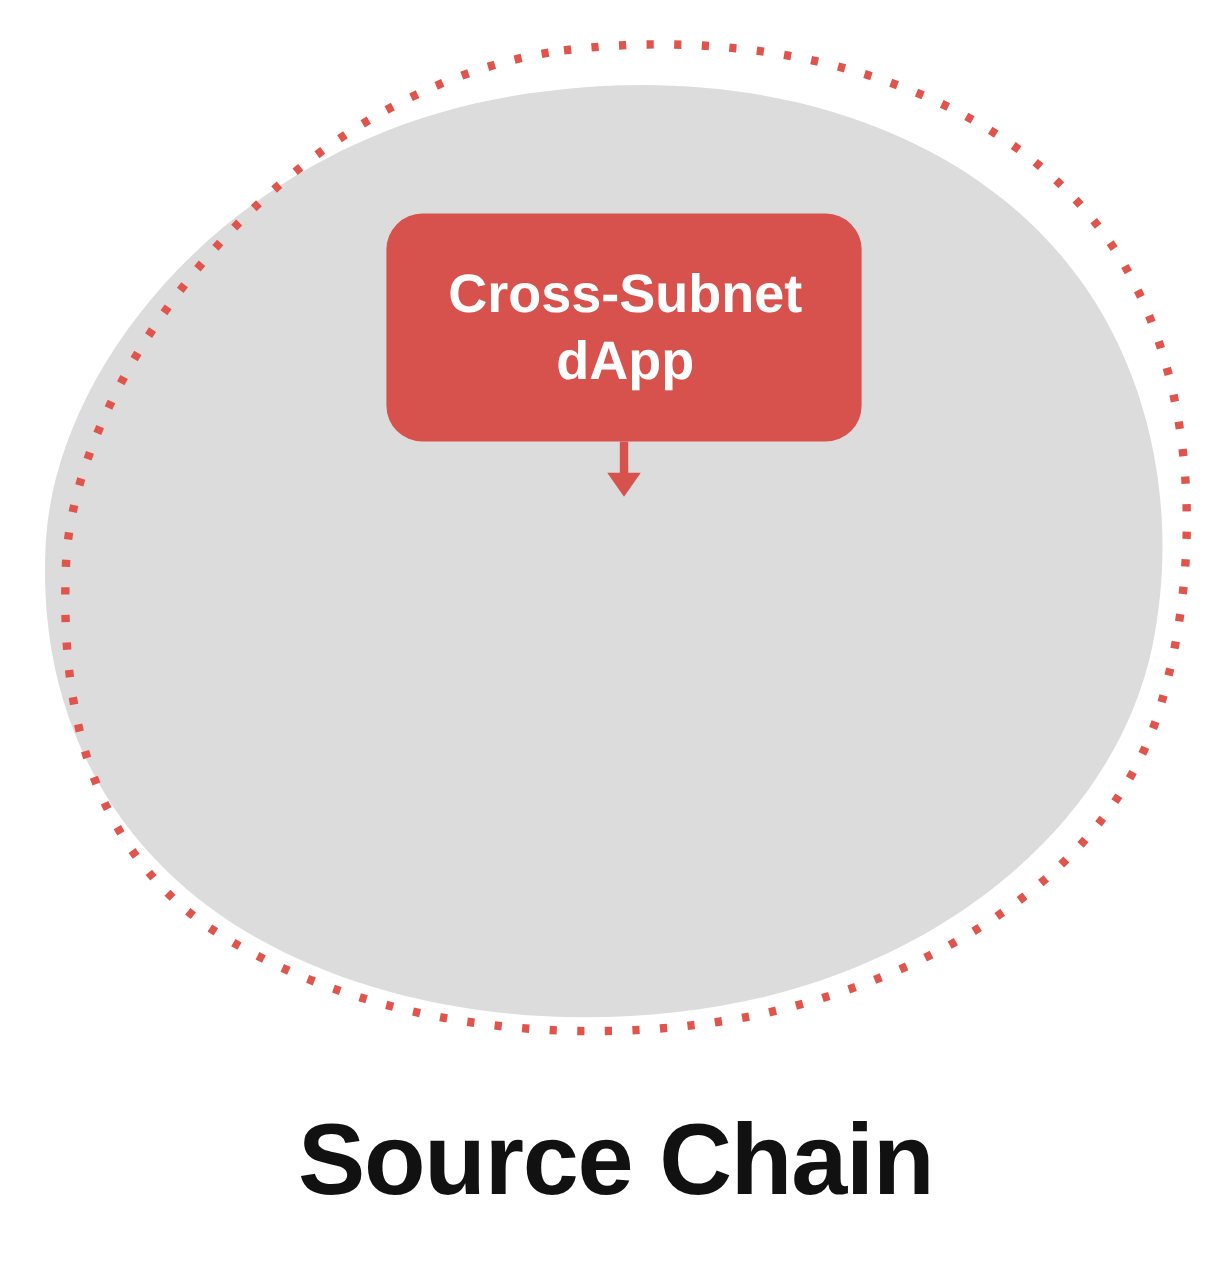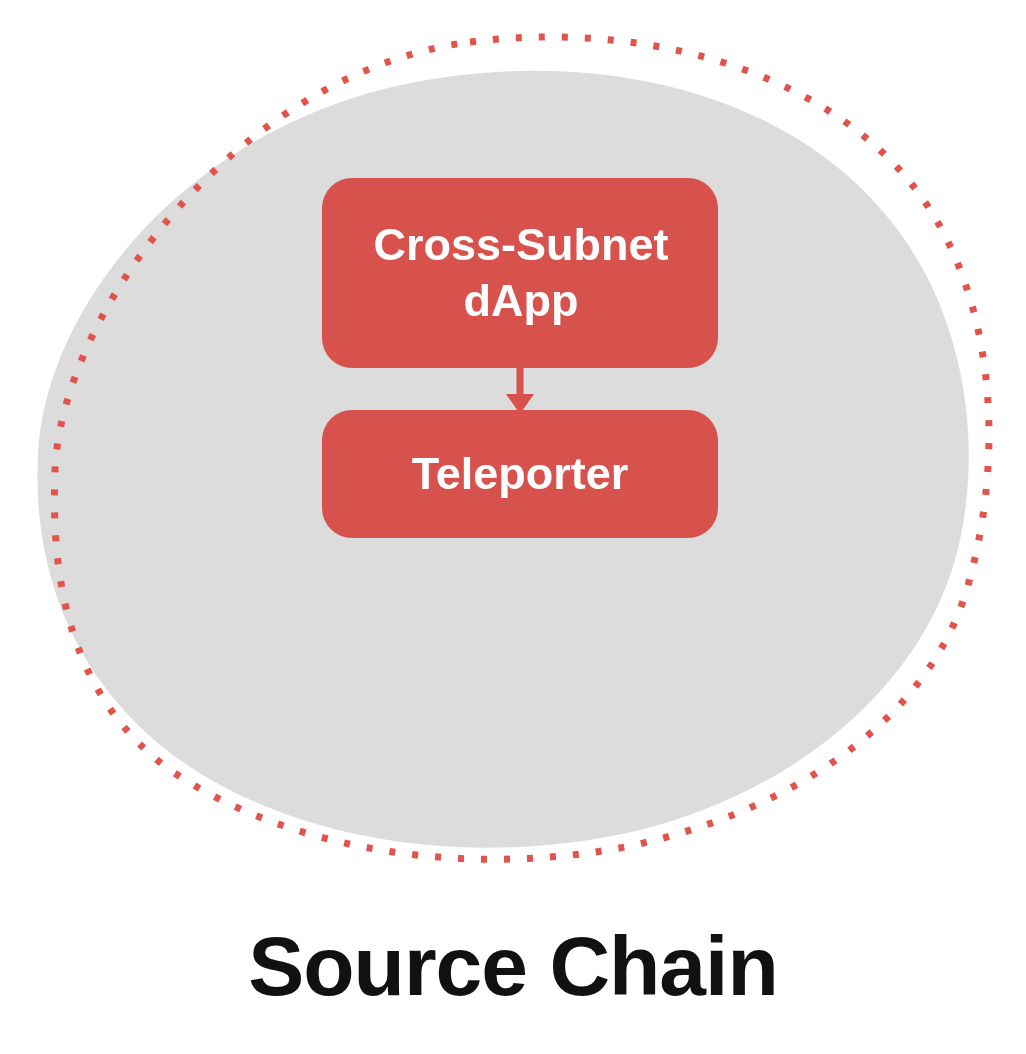--- a/index.html
+++ b/index.html
@@ -88,19 +88,16 @@
     <g>
       <line x1="520" y1="368" x2="520" y2="396" stroke-width="7" stroke="#d7524d"></line>
       <polygon points="506,394 534,394 520,414" fill="#d7524d"></polygon>
     </g>
   </svg>
 
   <div class="node node-dapp" style="background-color: rgb(215, 82, 77);">
     <span>Cross-Subnet dApp</span>
   </div>
 
-  <div class="node node-teleporter" style="background-color: rgb(215, 82, 77);">
-    <span>Teleporter</span>
-  </div>
 
   <div class="diagram-title" style="color: rgb(17, 17, 17);">Source Chain</div>
 
 </div>
 
 </body></html>

